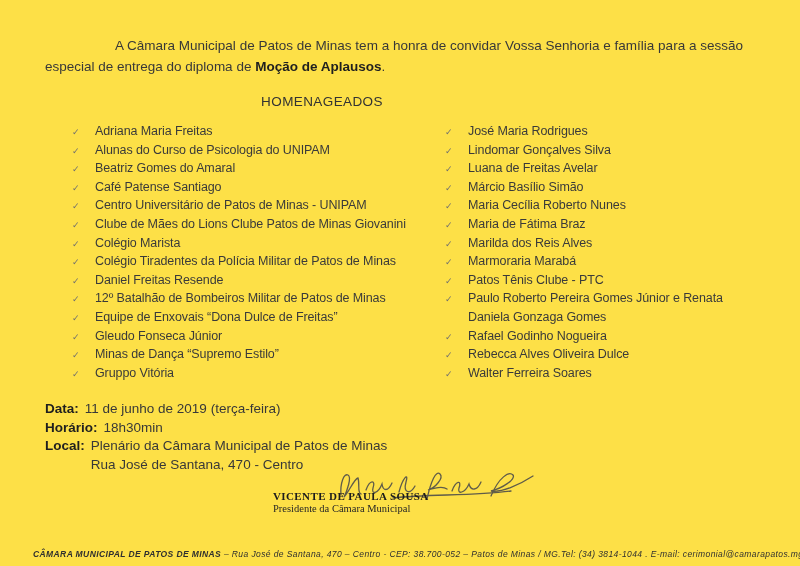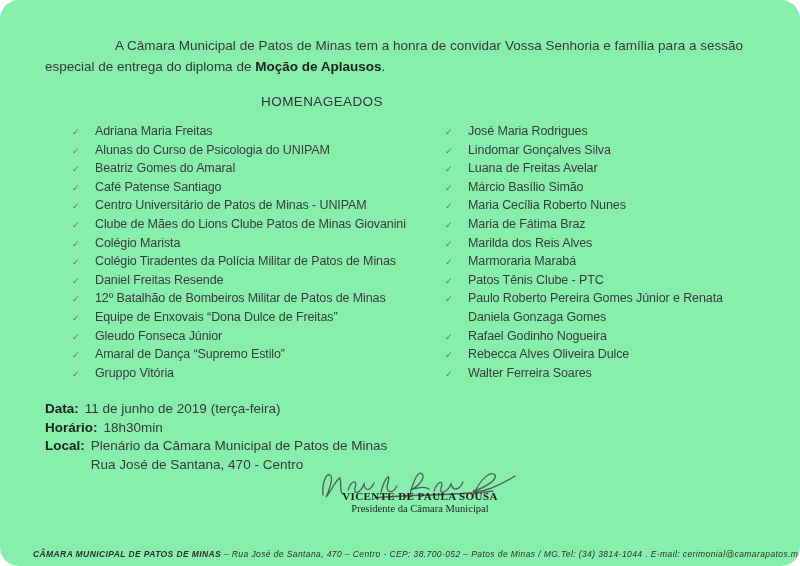--- a/index.html
+++ b/index.html
@@ -1,19 +1,19 @@
 <!DOCTYPE html>
 <html lang="pt"><head>
 <meta charset="utf-8">
 <style>
   html,body{margin:0;padding:0;background:#ffffff;}
   .page{
-    position:relative;width:800px;height:566px;background:#86efac;
+    position:relative;width:800px;height:566px;background:#fde047;
     font-family:"Liberation Sans","DejaVu Sans",sans-serif;
-    color:#353535;overflow:hidden;border-radius:19px;
+    color:#353535;overflow:hidden;
   }
   
   .intro{
     position:absolute;top:36px;left:45px;width:698px;
     font-size:13.5px;line-height:20.5px;text-indent:70px;text-align:justify;
     margin:0;color:#383838;
   }
   .intro b{color:#1f1f1f;}
   
   .heading{
@@ -33,21 +33,21 @@
     flex:0 0 23px;font-size:9px;line-height:18.6px;color:#6e6e6e;
     transform:translateY(.5px);
   }
   .honoree-name{flex:1 1 auto;}
   
   .details{position:absolute;top:400px;left:45px;font-size:13.5px;line-height:18.5px;color:#383838;}
   .detail-row{display:flex;}
   .detail-row strong{color:#1f1f1f;margin-right:6px;white-space:nowrap;}
   .place-lines div{white-space:nowrap;}
   
-  .signature{position:absolute;top:468px;left:255px;width:330px;text-align:center;}
+  .signature{position:absolute;top:468px;left:273px;width:330px;text-align:left;}
   .sig-scrawl{display:block;margin:0 auto -14px auto;}
   .sig-name{
     font-family:"Liberation Serif","DejaVu Serif",serif;
     font-size:11px;font-weight:bold;letter-spacing:.4px;color:#1c1c1c;
   }
   .sig-title{
     font-family:"Liberation Serif","DejaVu Serif",serif;
     font-size:10.5px;color:#262626;margin-top:1px;
   }
   
@@ -111,21 +111,21 @@
         <li>
           <span class="bullet">✓</span>
           <span class="honoree-name">Equipe de Enxovais “Dona Dulce de Freitas”</span>
         </li>
         <li>
           <span class="bullet">✓</span>
           <span class="honoree-name">Gleudo Fonseca Júnior</span>
         </li>
         <li>
           <span class="bullet">✓</span>
-          <span class="honoree-name">Amaral de Dança “Supremo Estilo”</span>
+          <span class="honoree-name">Minas de Dança “Supremo Estilo”</span>
         </li>
         <li>
           <span class="bullet">✓</span>
           <span class="honoree-name">Gruppo Vitória</span>
         </li>
       </ul>
     <ul class="honorees right" id="col-right">
         <li>
           <span class="bullet">✓</span>
           <span class="honoree-name">José Maria Rodrigues</span>

